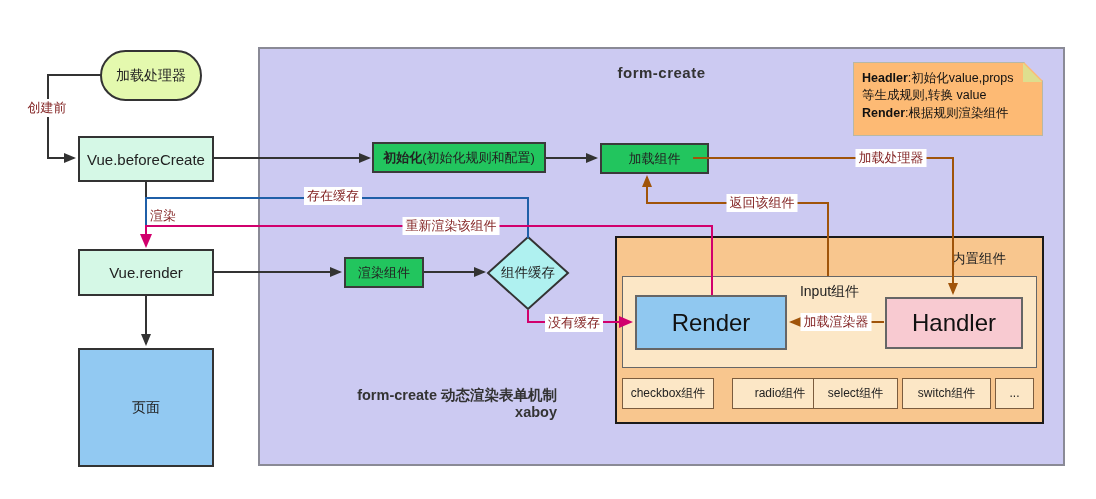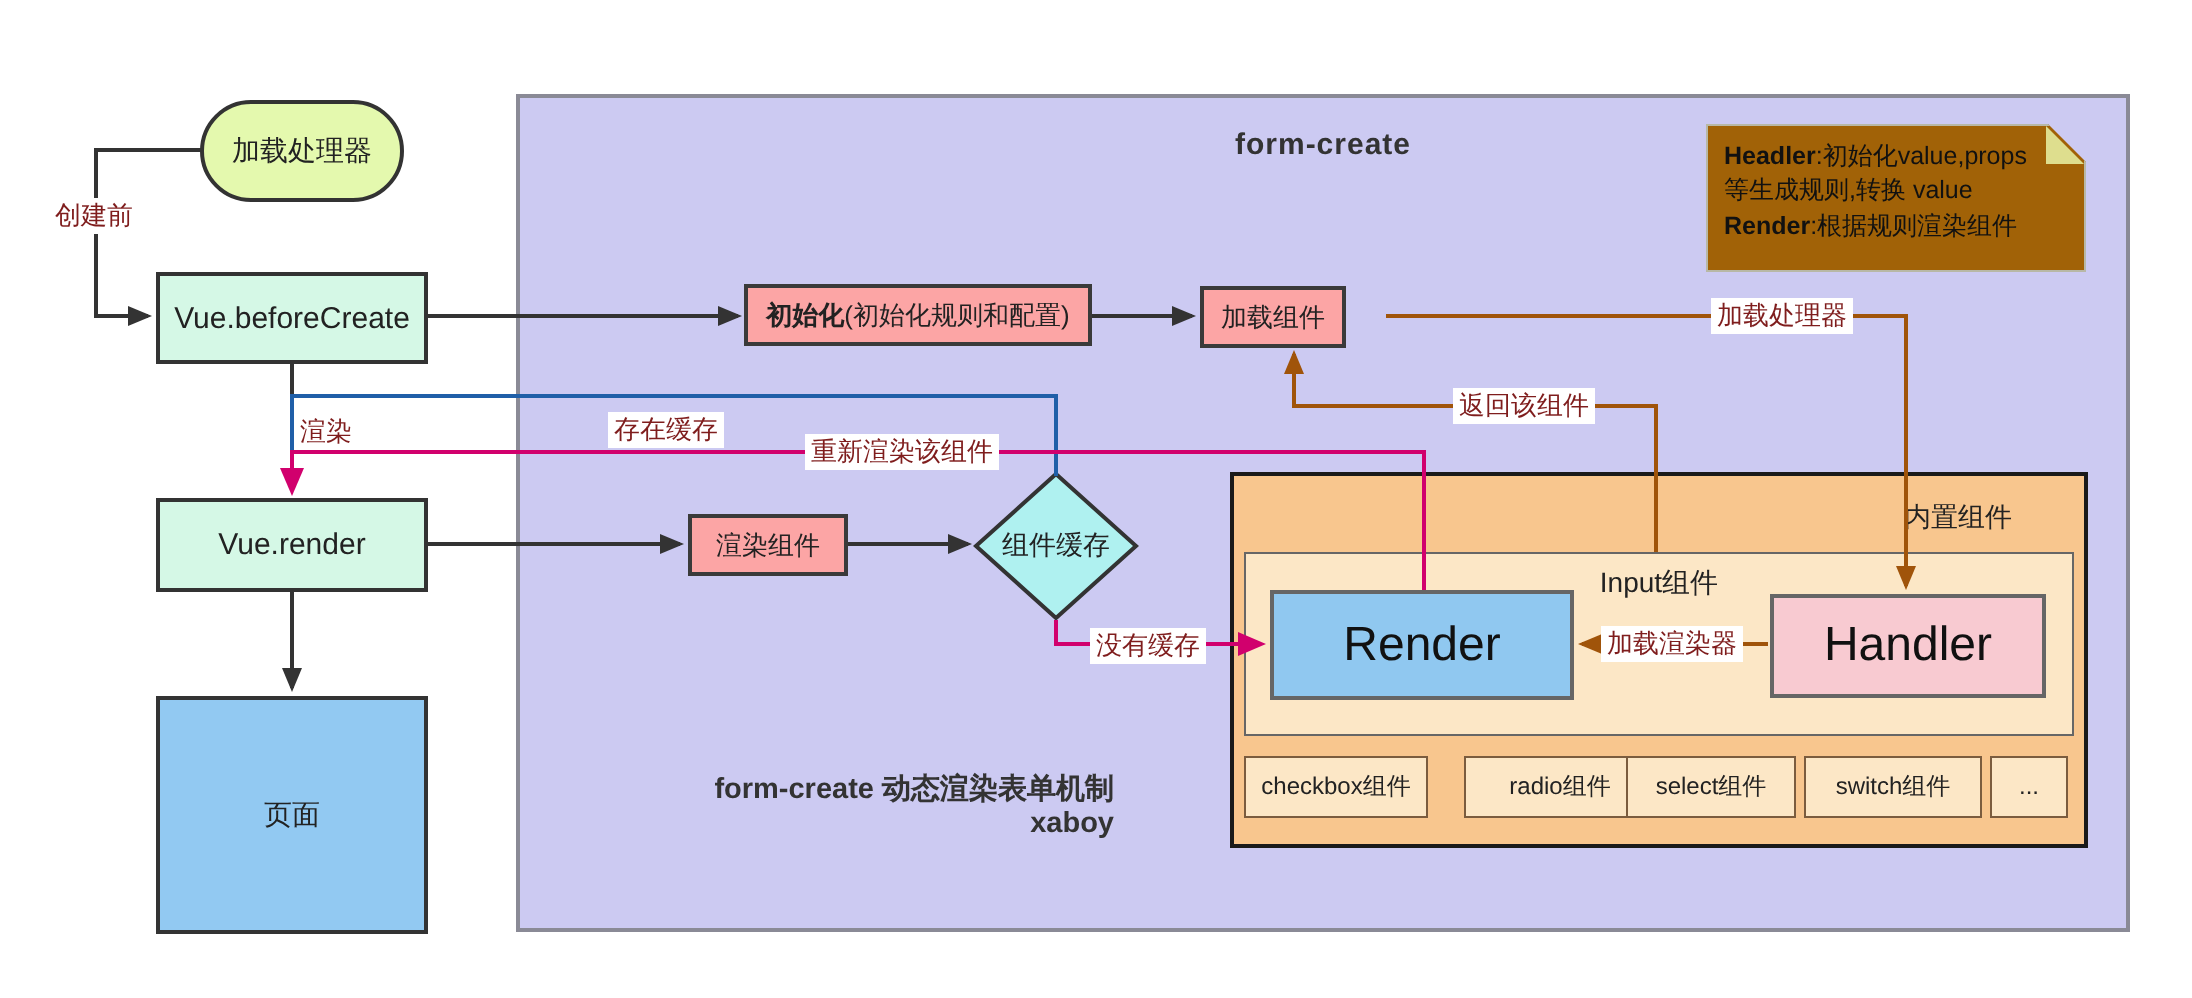--- a/index.html
+++ b/index.html
@@ -13,40 +13,40 @@
     position:absolute; box-sizing:border-box;
     display:flex; align-items:center; justify-content:center;
     text-align:center;
   }
   
   .panel-purple { left:258px; top:47px; width:807px; height:419px;
     background:#cccaf2; border:2px solid #8a8a96; }
   .panel-title { left:258px; top:64px; width:807px; text-align:center;
     font-weight:bold; font-size:15px; letter-spacing:.5px; color:#333; }
   
-  .note { left:853px; top:62px; width:190px; height:74px; background:#a16207;
+  .note { left:853px; top:62px; width:190px; height:74px; background:#fdba74;
     border:1px solid #b8b8a6;
     clip-path:polygon(0 0, 171px 0, 190px 19px, 190px 74px, 0 74px); }
   .note-fold { position:absolute; top:0; right:0; width:19px; height:19px;
     background:#dede8e; clip-path:polygon(0 0, 100% 100%, 0 100%); }
   .note-text { padding:7px 6px 0 8px; font-size:12.5px; line-height:1.38; color:#111; }
   .b { font-weight:bold; }
   
   .pill { left:100px; top:50px; width:102px; height:51px; border-radius:26px;
     background:#e4f9ae; border:2px solid #333; font-size:14px; }
   .n-beforecreate { left:78px; top:136px; width:136px; height:46px;
     background:#d5f8e6; border:2px solid #333; font-size:15px; }
   .n-vrender { left:78px; top:249px; width:136px; height:47px;
     background:#d5f8e6; border:2px solid #333; font-size:15px; }
   .n-page { left:78px; top:348px; width:136px; height:119px;
     background:#92c9f2; border:2px solid #333; font-size:14px; }
   
-  .pinkbox { background:#fca5a5; border:2px solid #3a3a3a; font-size:13px; }
+  .pinkbox { background:#22c55e; border:2px solid #3a3a3a; font-size:13px; }
   .n-init  { left:372px; top:142px; width:174px; height:31px; }
-  .n-load  { left:600px; top:143px; width:73px;  height:31px; }
+  .n-load  { left:600px; top:143px; width:109px;  height:31px; }
   .n-rcomp { left:344px; top:257px; width:80px;  height:31px; }
   
   .panel-builtin { left:615px; top:236px; width:429px; height:188px;
     background:#f8c68e; border:2px solid #1a1a1a; }
   .builtin-title { left:952px; top:250px; width:90px; font-size:13.5px; color:#222; }
   .input-group { left:622px; top:276px; width:415px; height:92px;
     background:#fce7c6; border:1px solid #666; }
   .input-label { left:622px; top:283px; width:415px; text-align:center; font-size:14px; }
   .n-render  { left:635px; top:295px; width:152px; height:55px;
     background:#90c8f0; border:2px solid #666; font-size:24px; color:#111; }
@@ -162,21 +162,21 @@
 
     <polyline points="693,158 953,158 953,293" fill="none" stroke="#a0540a" stroke-width="2" marker-end="url(#m-brown)"></polyline>
     <polyline points="828,276 828,203 647,203 647,177" fill="none" stroke="#a0540a" stroke-width="2" marker-end="url(#m-brown)"></polyline>
     <polyline points="884,322 791,322" fill="none" stroke="#a0540a" stroke-width="2" marker-end="url(#m-brown)"></polyline>
   </svg>
 
   <div class="diamond-label">组件缓存</div>
 
   <div class="elabel" style="left:47px;  top:108px;">创建前</div>
   <div class="elabel" style="left:163px; top:216px;">渲染</div>
-  <div class="elabel" style="left:333px; top:215px;">存在缓存</div>
+  <div class="elabel" style="left:333px; top:196px;">存在缓存</div>
   <div class="elabel" style="left:451px; top:226px;">重新渲染该组件</div>
   <div class="elabel" style="left:574px; top:323px;">没有缓存</div>
   <div class="elabel" style="left:762px; top:203px;">返回该组件</div>
   <div class="elabel" style="left:891px; top:158px;">加载处理器</div>
   <div class="elabel" style="left:836px; top:322px;">加载渲染器</div>
 
   <div class="abs caption">
     <div>form-create 动态渲染表单机制</div>
     <div>xaboy</div>
   </div>

